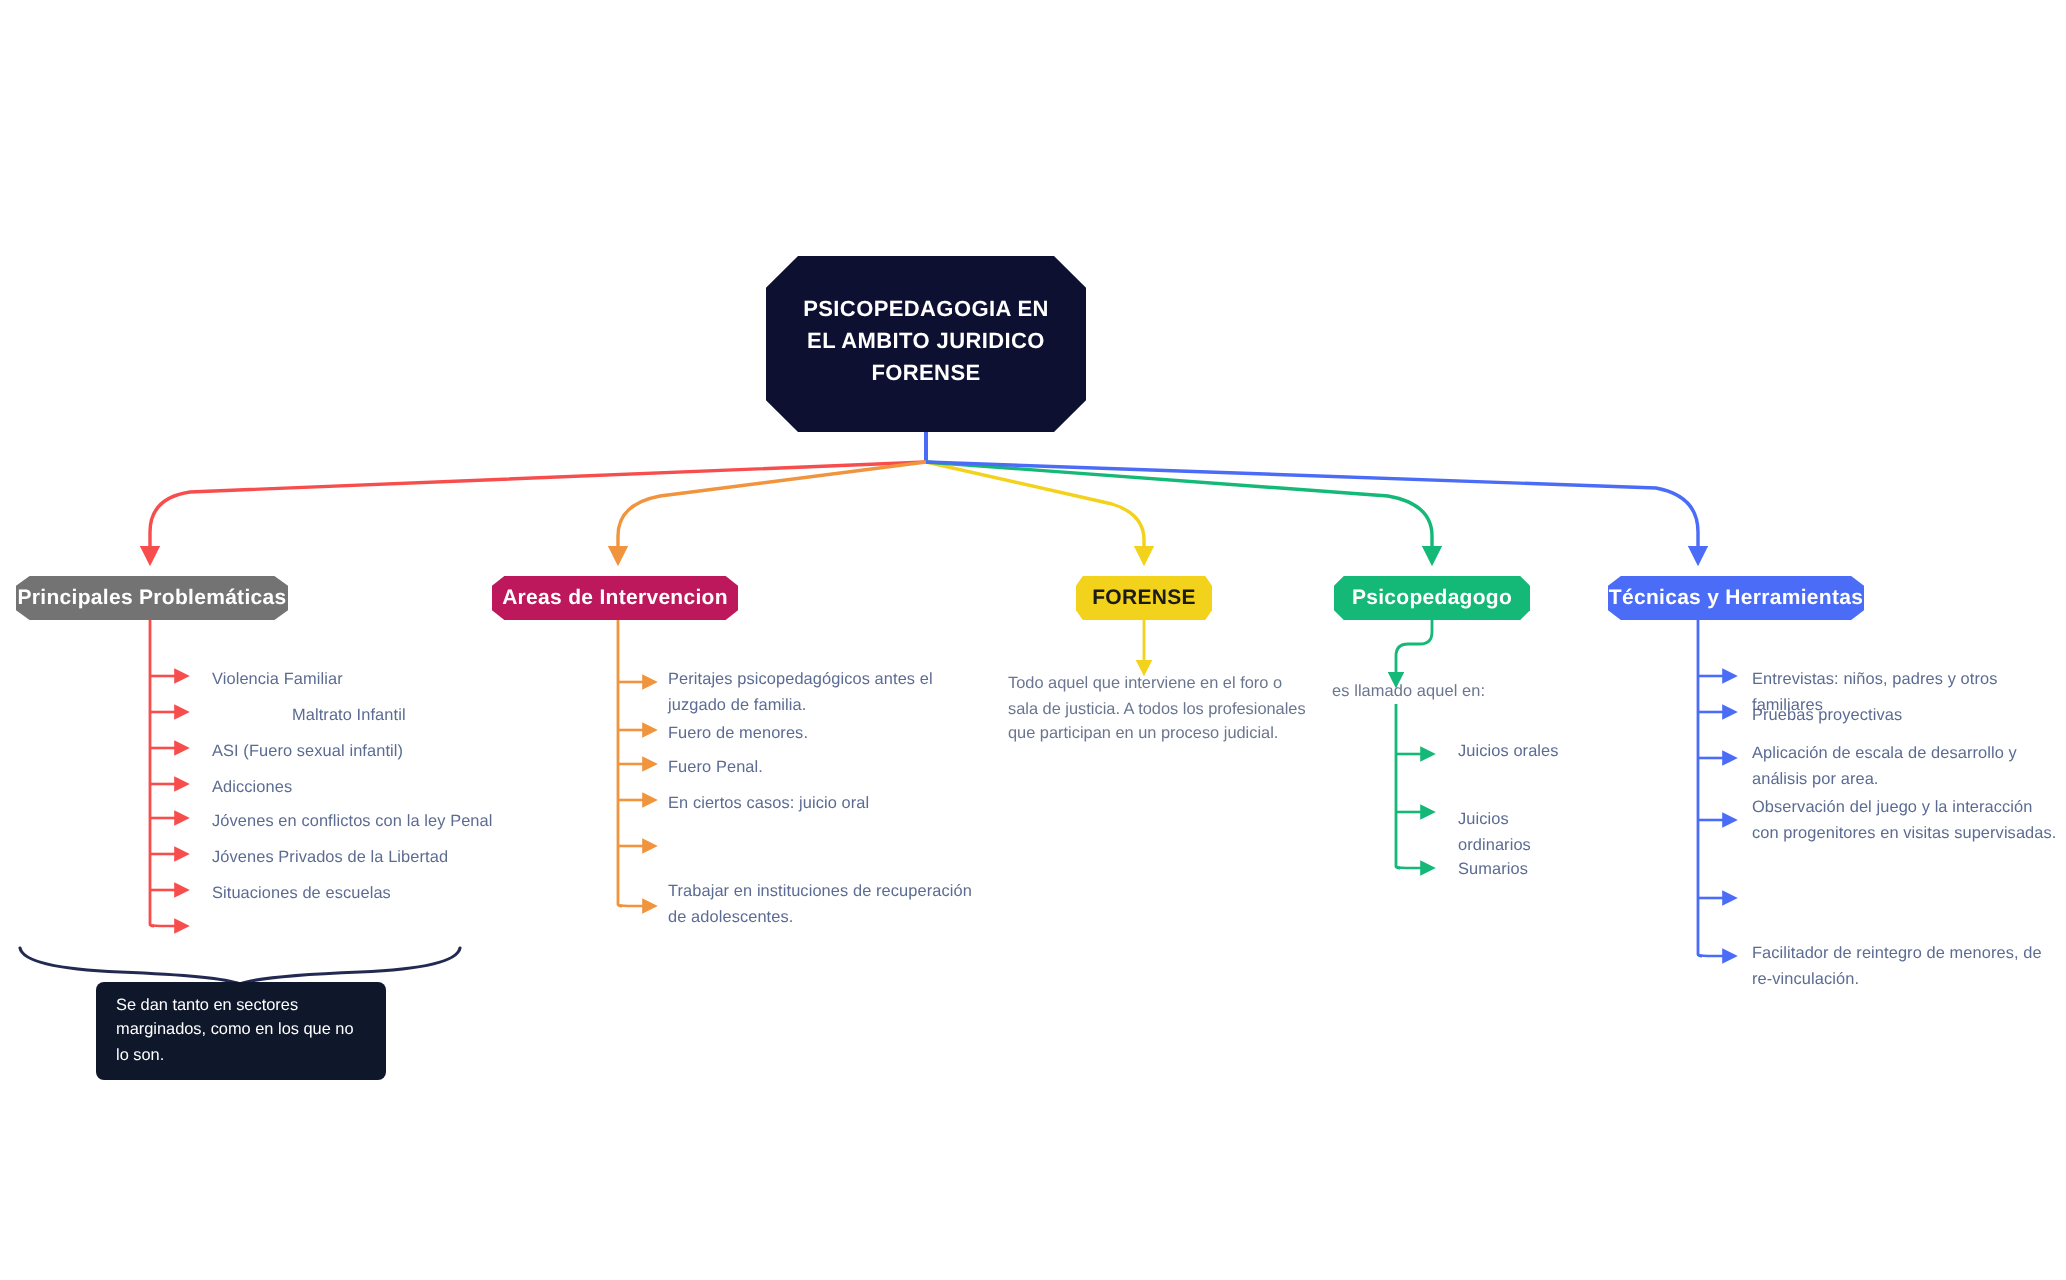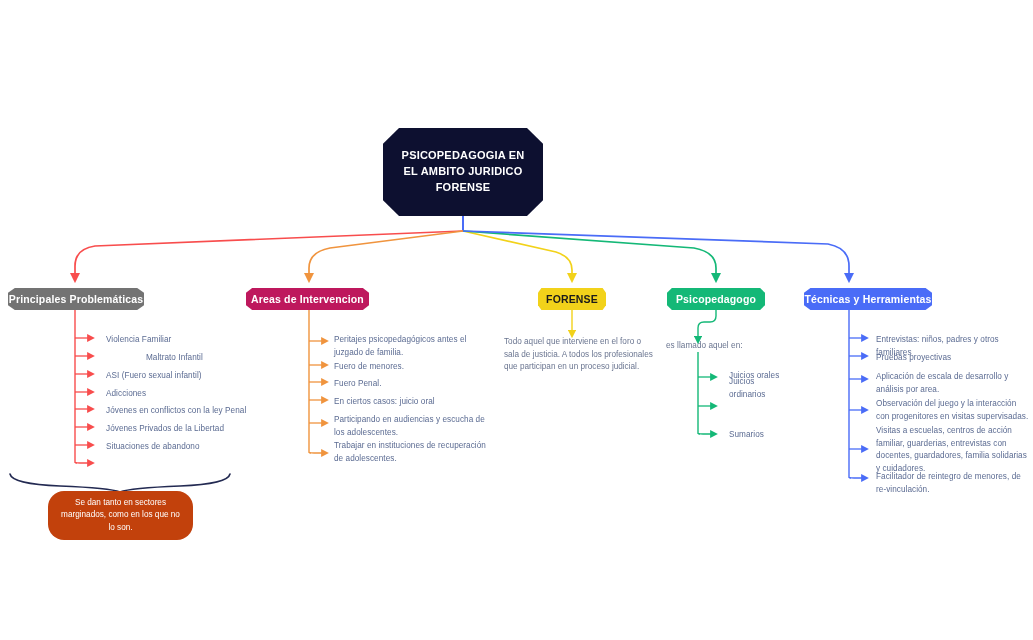--- a/index.html
+++ b/index.html
@@ -80,26 +80,25 @@
   .note-text {
     position: absolute;
     color: #6a7590;
     font-size: 8.2px;
     line-height: 1.55;
   }
 
   
   .note-box {
     position: absolute;
-    background: #c2410c;
+    background: #0f172a;
     color: #ffffff;
     font-size: 8.2px;
     line-height: 1.5;
-    text-align: center;
-    border-radius: 16px;
+    border-radius: 4px;
     padding: 6px 10px;
     box-sizing: border-box;
   }
 </style>
 </head>
 <body>
 
 <div id="canvas">
 
   <svg id="edges" viewBox="0 0 1033 640" width="1033" height="640">
@@ -171,48 +170,46 @@
   <div class="center-node">PSICOPEDAGOGIA EN EL AMBITO JURIDICO FORENSE</div>
 
   <div class="pill" style="left:8px; top:288px; width:136px; background:#737373;text-align:center;">Principales Problemáticas</div>
 
   <div class="leaf" style="left:106px; top:334px; width:150px;">Violencia Familiar</div>
   <div class="leaf" style="left:106px; top:352px; width:150px;margin-left:40px;">Maltrato Infantil</div>
   <div class="leaf" style="left:106px; top:370px; width:150px;">ASI (Fuero sexual infantil)</div>
   <div class="leaf" style="left:106px; top:388px; width:150px;">Adicciones</div>
   <div class="leaf" style="left:106px; top:405px; width:160px;">Jóvenes en conflictos con la ley Penal</div>
   <div class="leaf" style="left:106px; top:423px; width:160px;">Jóvenes Privados de la Libertad</div>
-  <div class="leaf" style="left:106px; top:441px; width:160px;">Situaciones de abandono</div>
+  <div class="leaf" style="left:106px; top:441px; width:160px;">Situaciones de escuelas</div>
   <div class="leaf" style="left:106px; top:459px; width:160px;margin-top:48px;">Pobreza Económica</div>
 
   <div class="note-box" style="left:48px; top:491px; width:145px;">Se dan tanto en sectores marginados, como en los que no lo son.</div>
 
   <div class="pill" style="left:246px; top:288px; width:123px; background:#be185d;">Areas de Intervencion</div>
 
   <div class="leaf" style="left:334px; top:334px; width:160px;">Peritajes psicopedagógicos antes el juzgado de familia.</div>
   <div class="leaf" style="left:334px; top:361px; width:160px;">Fuero de menores.</div>
   <div class="leaf" style="left:334px; top:378px; width:160px;">Fuero Penal.</div>
   <div class="leaf" style="left:334px; top:396px; width:160px;">En ciertos casos:  juicio oral</div>
-  <div class="leaf" style="left:334px; top:414px; width:162px;">Participando en audiencias y escucha de los adolescentes.</div>
   <div class="leaf" style="left:334px; top:440px; width:162px;">Trabajar en instituciones de recuperación de adolescentes.</div>
 
   <div class="pill dark-text" style="left:538px; top:288px; width:68px; background:#f2d21a;">FORENSE</div>
 
   <div class="note-text" style="left:504px; top:336px; width:152px;">Todo aquel que interviene en el foro o sala de justicia. A todos los profesionales que participan en un proceso judicial.</div>
 
   <div class="pill" style="left:667px; top:288px; width:98px; background:#14b877;">Psicopedagogo</div>
 
   <div class="leaf plain" style="left:666px; top:340px; width:120px;">es llamado aquel en:</div>
 
   <div class="leaf" style="left:729px; top:370px; width:60px;">Juicios orales</div>
-  <div class="leaf" style="left:729px; top:376px; width:60px;">Juicios ordinarios</div>
+  <div class="leaf" style="left:729px; top:404px; width:60px;">Juicios ordinarios</div>
   <div class="leaf" style="left:729px; top:429px; width:60px;">Sumarios</div>
 
   <div class="pill" style="left:786px; top:288px; width:128px; background:#4a6cf7;margin-left:18px;">Técnicas y Herramientas</div>
 
   <div class="leaf" style="left:876px; top:334px; width:155px;">Entrevistas: niños, padres y otros familiares</div>
   <div class="leaf" style="left:876px; top:352px; width:155px;">Pruebas proyectivas</div>
   <div class="leaf" style="left:876px; top:371px; width:152px;">Aplicación de escala de desarrollo y análisis por area.</div>
   <div class="leaf" style="left:876px; top:398px; width:155px;">Observación del juego y la interacción con progenitores en visitas supervisadas.</div>
-  <div class="leaf" style="left:876px; top:425px; width:152px;">Visitas a escuelas, centros de acción familiar, guarderias, entrevistas con docentes, guardadores, familia solidarias y cuidadores.</div>
   <div class="leaf" style="left:876px; top:471px; width:155px;">Facilitador de reintegro de menores, de re-vinculación.</div>
 
 </div>
 
 </body></html>

